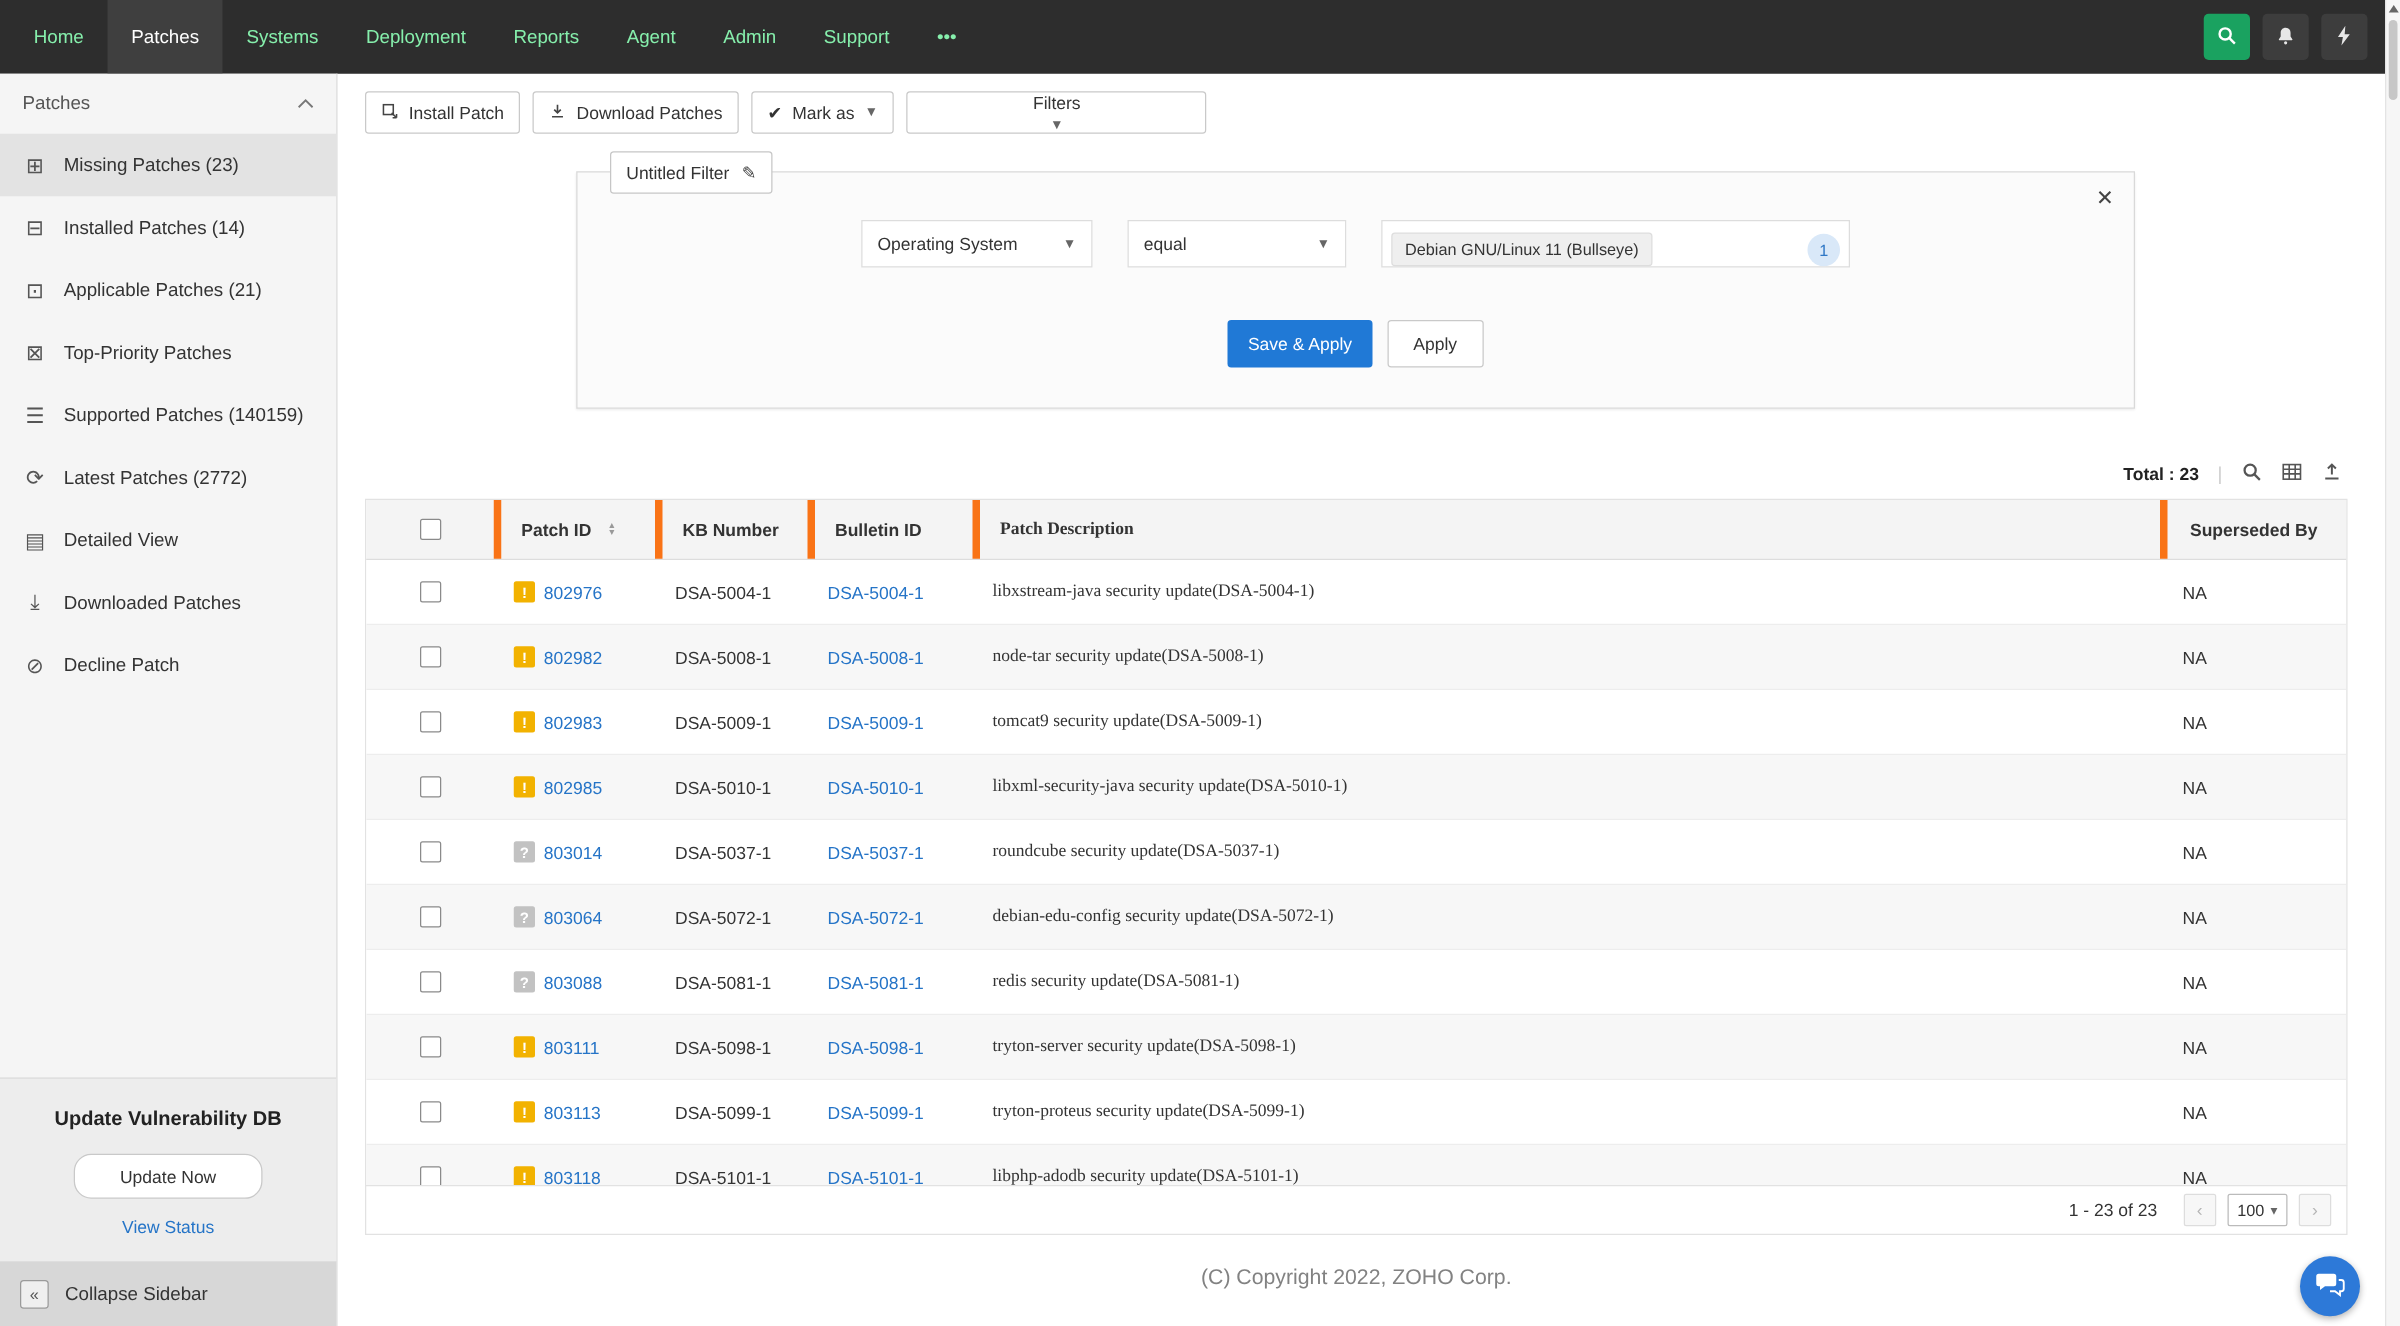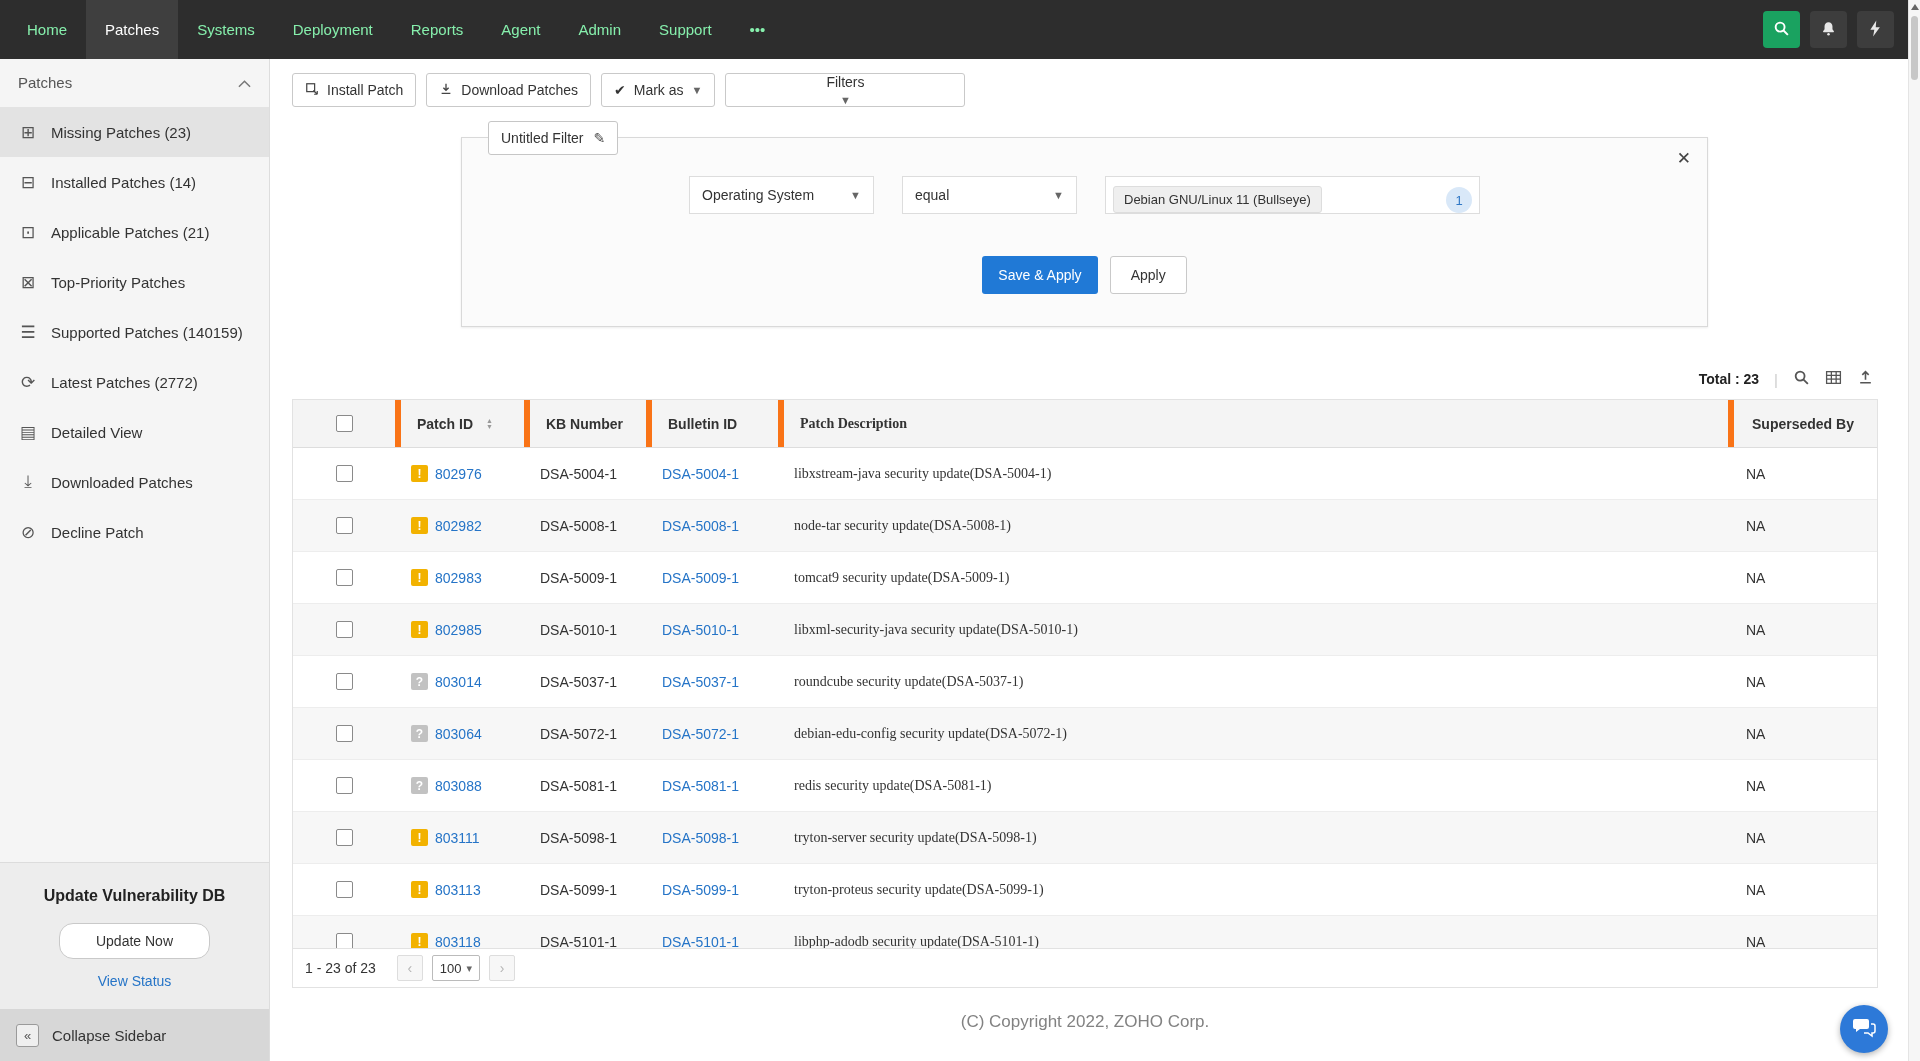--- a/index.html
+++ b/index.html
@@ -79,21 +79,21 @@
   .sort { display:flex; flex-direction:column; line-height:6px; font-size:7px; color:#999; margin-left:6px; cursor:pointer; }
   .grid-body { height:500px; overflow:hidden; }
   .grid-row { display:flex; align-items:center; height:52px; border-bottom:1px solid #ededed; font-size:14px; background:#fff; }
   .grid-row:nth-child(even) { background:#f7f7f7; }
   .sev { width:17px; height:17px; border-radius:2px; color:#fff; font-weight:bold; font-size:12px; display:inline-grid; place-items:center; flex-shrink:0; }
   .sev-important { background:#f2b200; }
   .sev-unrated { background:#c2c2c2; }
   .link { color:#2574c7; text-decoration:none; cursor:pointer; }
 
   
-  .pagebar { margin-top:-1px; border:1px solid #e2e2e2; height:40px; display:flex; align-items:center; justify-content:flex-start; gap:9px; padding:0 12px; background:#fff; }
+  .pagebar { margin-top:-1px; border:1px solid #e2e2e2; height:40px; display:flex; align-items:center; justify-content:flex-end; gap:9px; padding:0 12px; background:#fff; }
   .pg-range { font-size:14px; color:#333; margin-right:12px; }
   .pg-arrow { width:26px; height:26px; border:1px solid #ddd; background:#f7f7f7; color:#b5b5b5; border-radius:2px; font-size:14px; display:grid; place-items:center; cursor:default; }
   .pg-size { height:26px; border:1px solid #bbb; background:#fff; border-radius:2px; padding:0 7px; display:flex; align-items:center; gap:5px; font-size:13px; cursor:pointer; }
 
   .footer { text-align:center; color:#828282; font-size:17px; margin-top:24px; }
 
   
   .chat-bubble { position:absolute; right:32px; bottom:8px; width:48px; height:48px; border-radius:50%; background:#2d79d8; display:grid; place-items:center; box-shadow:0 2px 6px rgba(0,0,0,0.3); cursor:pointer; }
   .scrollbar { position:absolute; top:0; right:0; width:12px; height:1061px; background:#f6f6f6; border-left:1px solid #e4e4e4; }
   .scroll-arrow { width:0; height:0; margin:4px auto 0; border-left:4px solid transparent; border-right:4px solid transparent; border-bottom:6px solid #666; }

